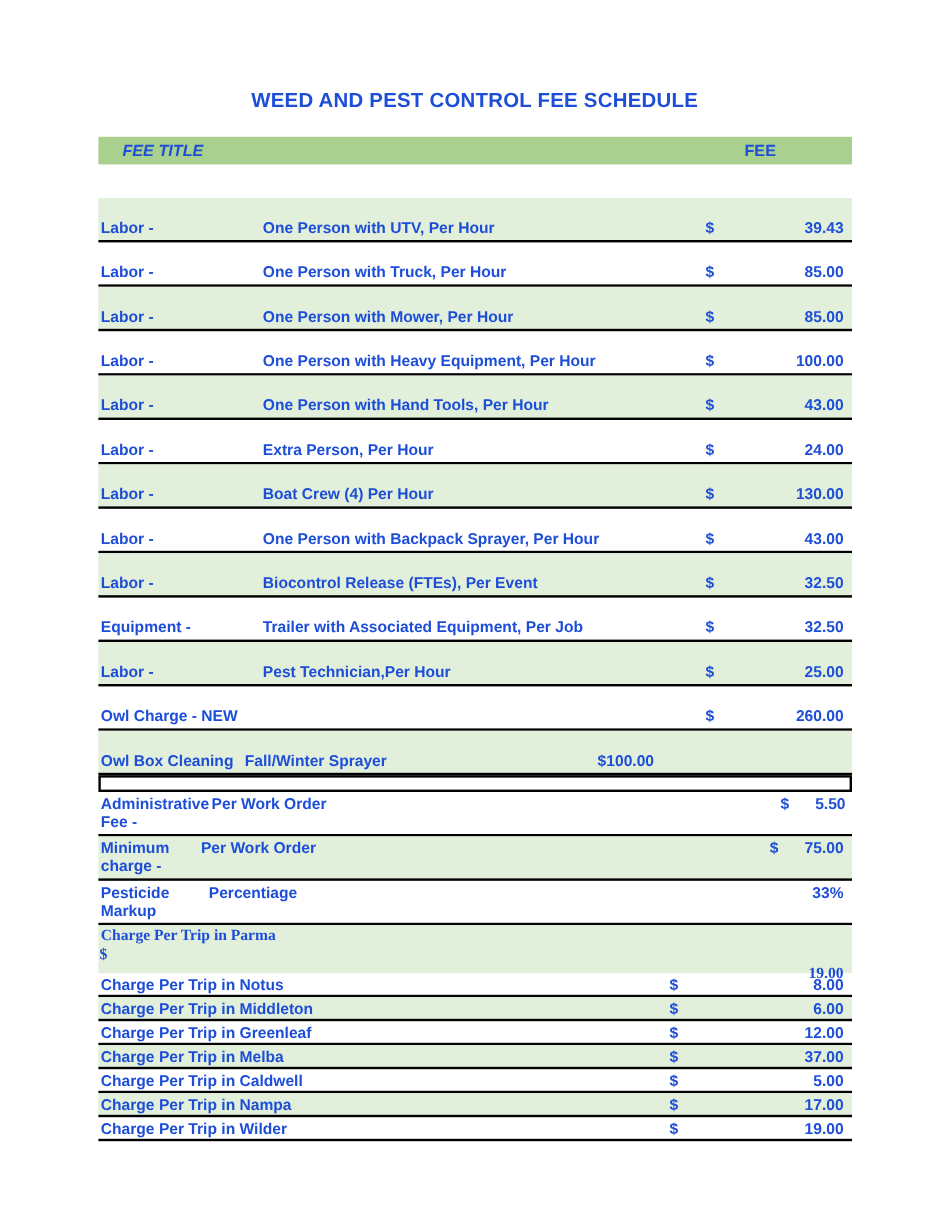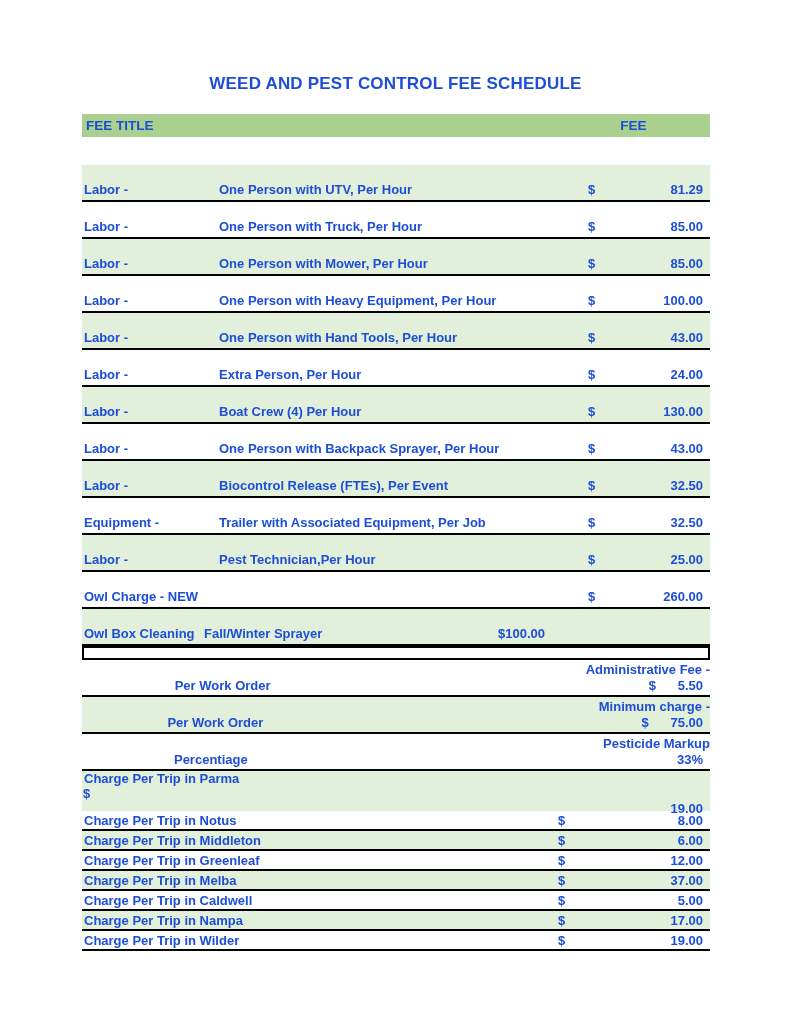--- a/index.html
+++ b/index.html
@@ -27,21 +27,21 @@
   .row{box-sizing:border-box;position:relative;font-size:13px;}
   .row.green{background:var(--row-green,#E2EFDA);}
   .row.white{background:transparent;}
 
   .hdr{
     background:var(--header-green,#A9D08E);
     height:23px;
     display:flex;align-items:center;
     font-size:13.5px;
   }
-  .hdr .ft{flex:1;padding-left:4px;}
+  .hdr .ft{flex:1;padding-left:20px;font-style:italic;}
   .hdr .fh{width:153px;text-align:center;}
 
   .gap{height:28px;}
 
   .row.item,.row.item3{
     height:37px;
     border-bottom:2px solid #000;
     display:grid;
     align-items:end;
     padding-bottom:3px;
@@ -50,39 +50,39 @@
   .row.item3{grid-template-columns:122px 126px 222px 1fr;}
 
   .row.boxed{
     height:14px;
     border:2px solid #000;
   }
 
   .row.twoline{
     height:37px;
     border-bottom:2px solid #000;
-    display:flex;flex-direction:column;
+    display:flex;flex-direction:row;
     justify-content:space-between;
     padding:2px 0 2px 0;
-    align-items:flex-end;
   }
   .row.twoline .l1{padding-left:2px;line-height:15px;}
   .row.twoline .l2{display:grid;grid-template-columns:475px 30px 1fr;line-height:15px;}
 
   .row.trip{
     height:20px;
     border-bottom:2px solid #000;
     display:grid;
     grid-template-columns:475px 30px 1fr;
     align-items:center;
   }
   .row.trip-first{
     height:40px;
     align-items:end;
     padding-bottom:11px;
+    font-family:Liberation Serif, serif;
   }
 
   .cat,.label,.lbl{padding-left:2px;}
   .amt{text-align:right;padding-right:7px;}
   .cur{padding-left:1px;}
 </style>
 </head>
 <body>
 
 <div class="page">
@@ -92,21 +92,21 @@
     <div class="row hdr">
       <div class="ft">FEE TITLE</div>
       <div class="fh">FEE</div>
     </div>
     <div class="gap"></div>
     <div id="rows">
         <div class="row item green">
           <div class="cat">Labor -</div>
           <div class="desc">One Person with UTV, Per Hour</div>
           <div class="cur">$</div>
-          <div class="amt">81.29</div>
+          <div class="amt">39.43</div>
         </div>
         <div class="row item white">
           <div class="cat">Labor -</div>
           <div class="desc">One Person with Truck, Per Hour</div>
           <div class="cur">$</div>
           <div class="amt">85.00</div>
         </div>
         <div class="row item green">
           <div class="cat">Labor -</div>
           <div class="desc">One Person with Mower, Per Hour</div>

